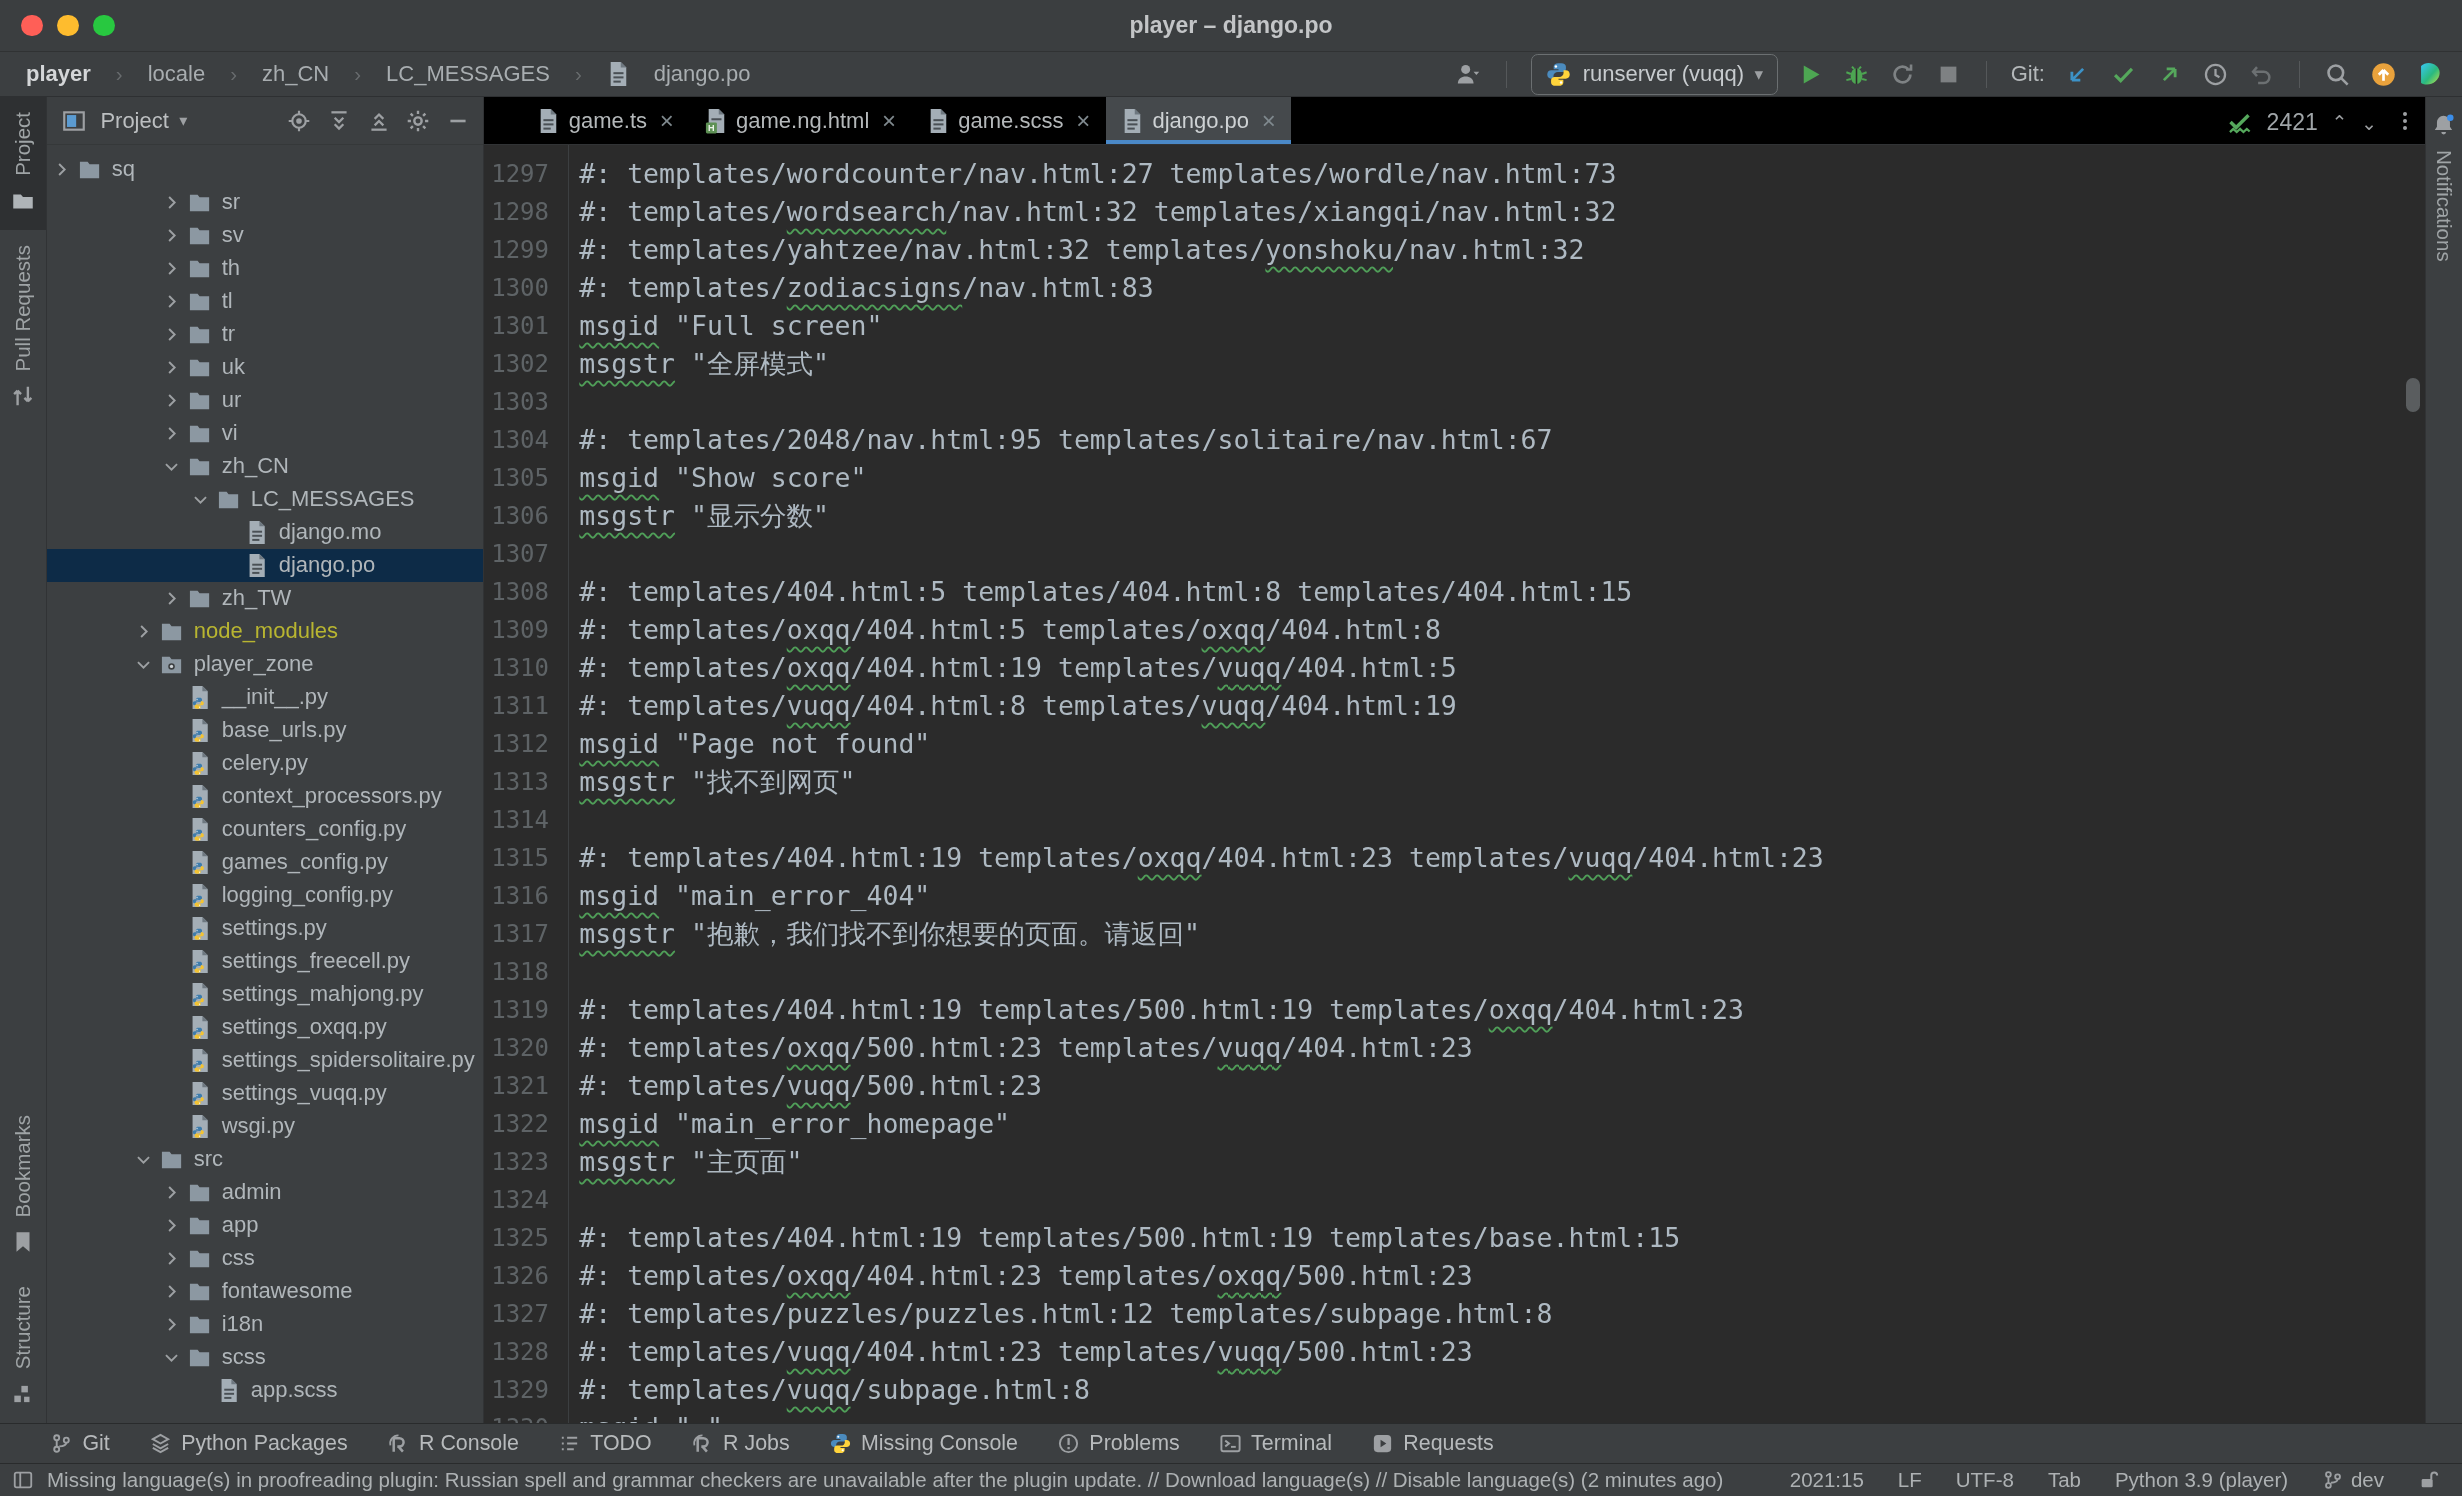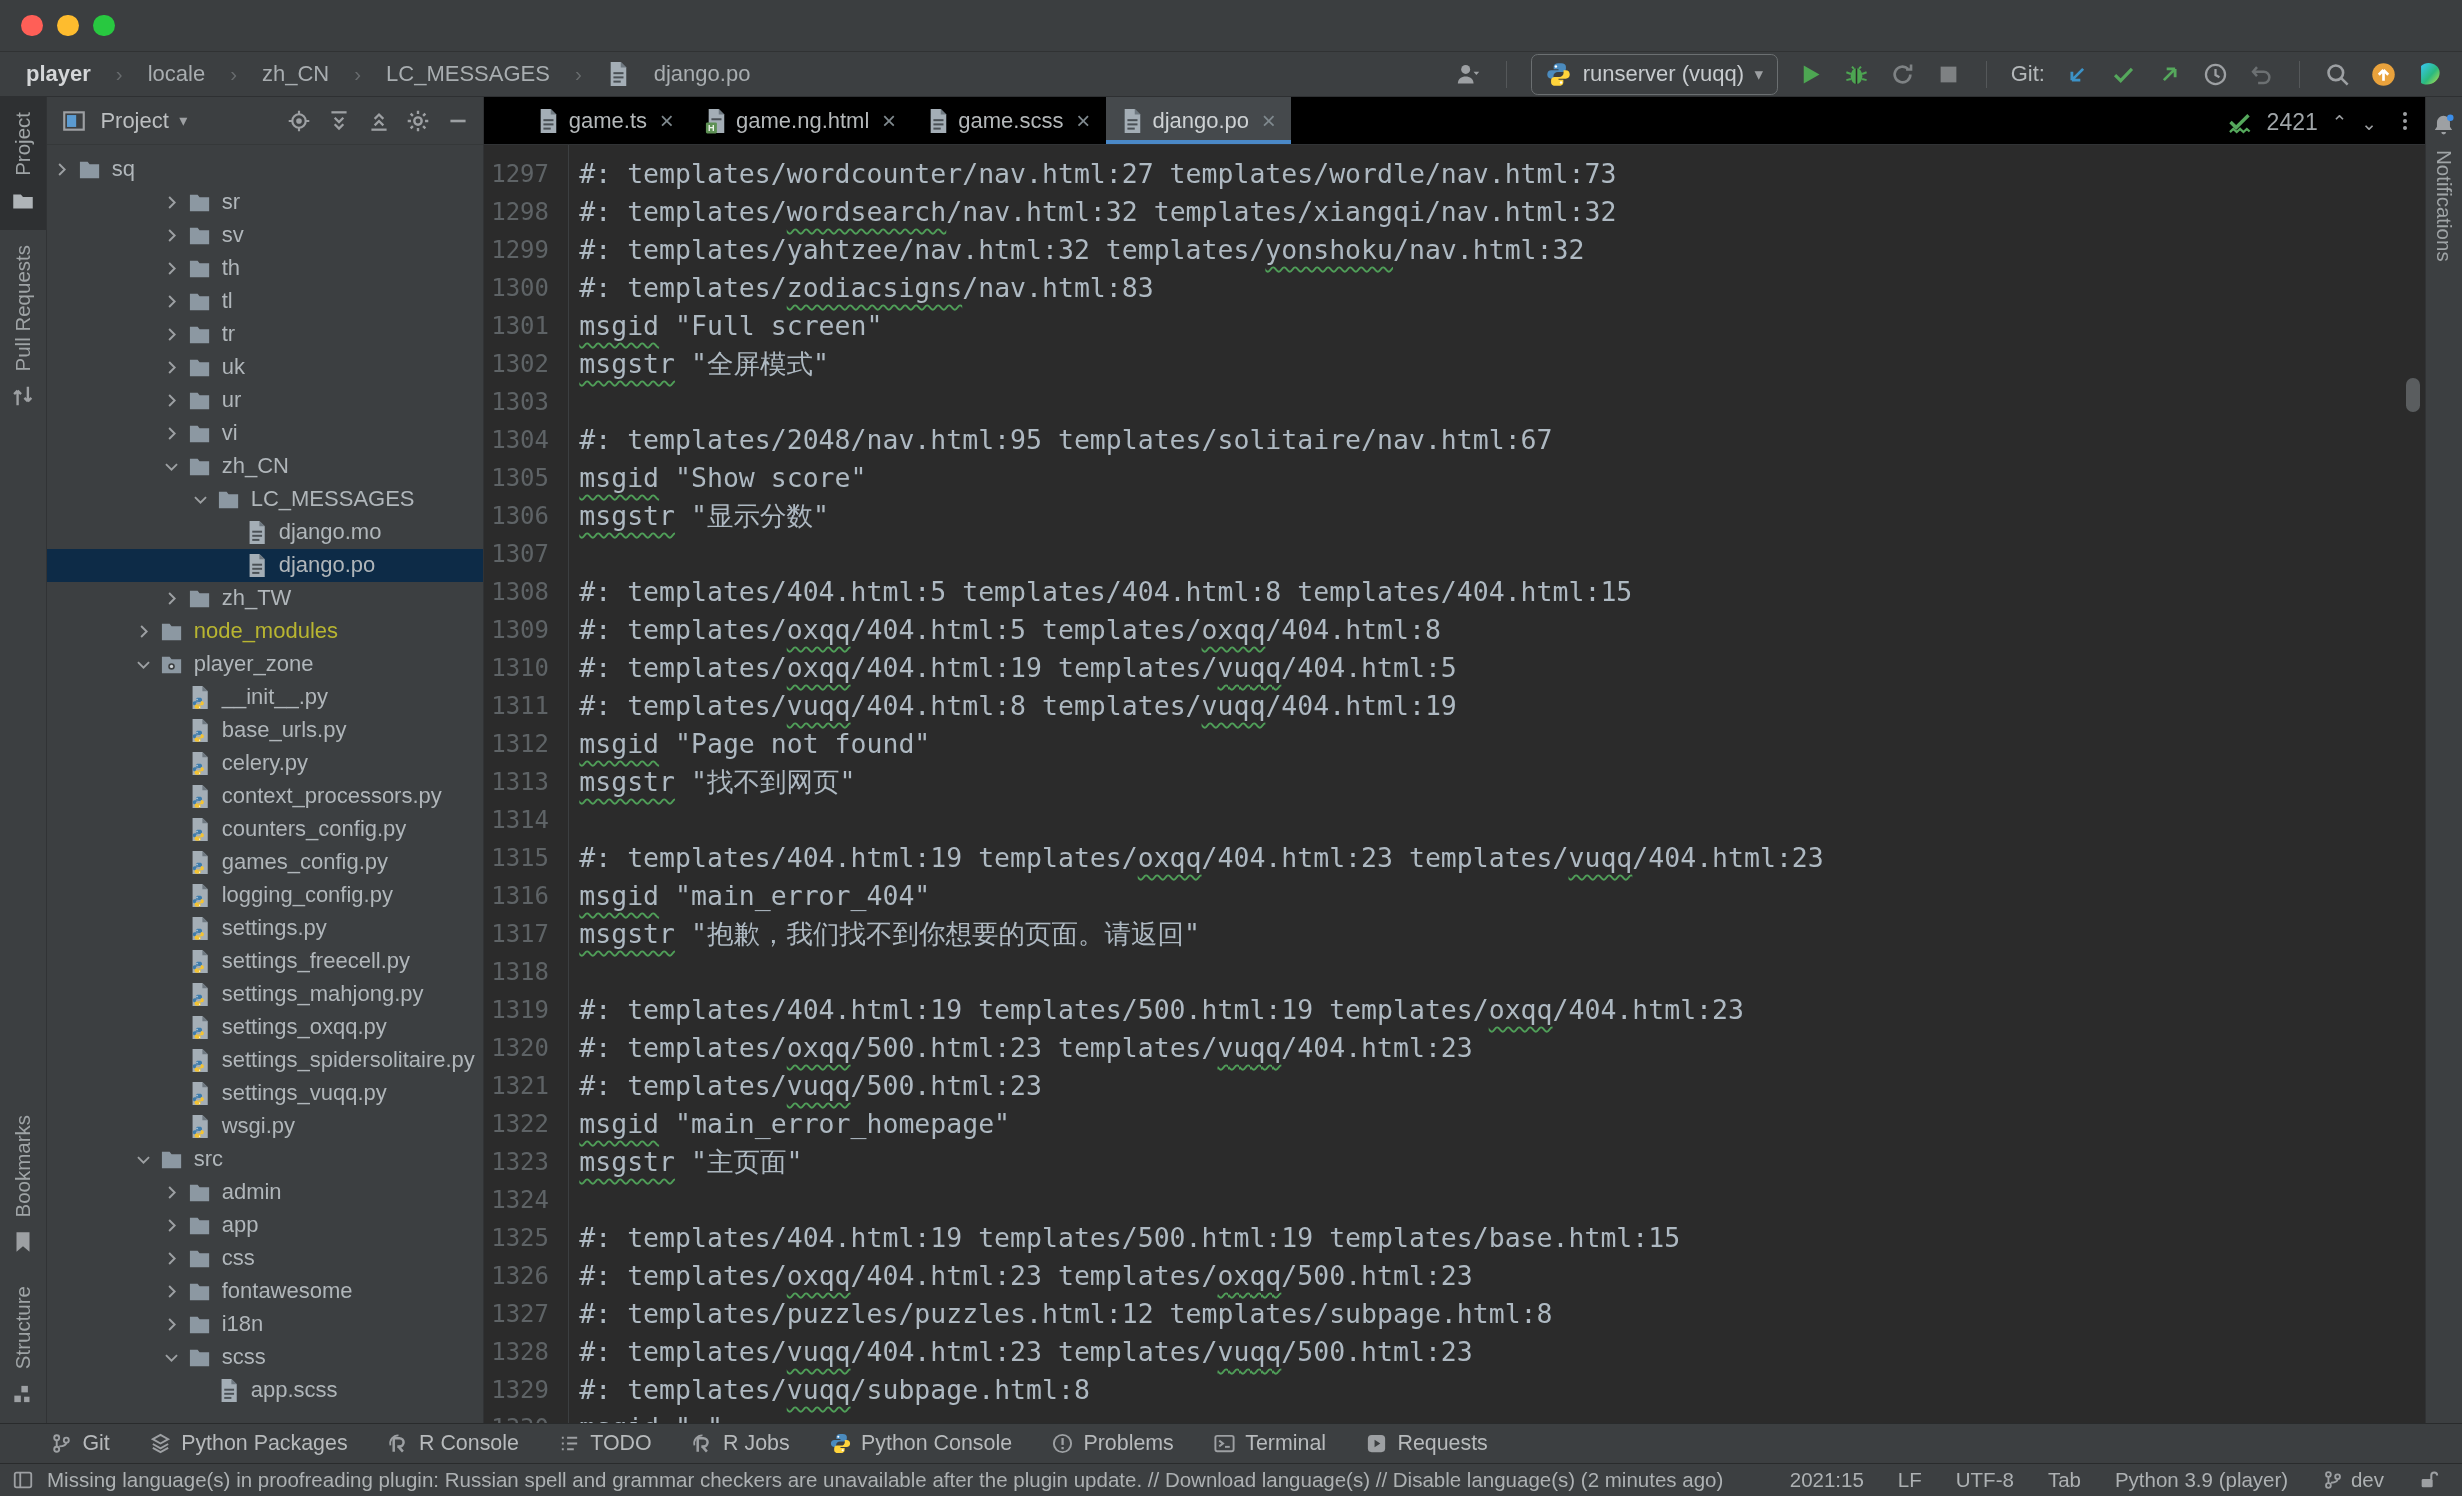--- a/index.html
+++ b/index.html
@@ -108,20 +108,21 @@
 <body>
 
 <div id="app">
 
   <div class="titlebar">
     <div class="traffic">
       <div class="tl r"></div>
       <div class="tl y"></div>
       <div class="tl g"></div>
     </div>
+    <div class="wtitle">player – django.po</div>
   </div>
 
   <div class="navbar">
     <div class="crumbs">
         <span class="crumb first">player</span>
         <span class="csep">›</span>
         <span class="crumb">locale</span>
         <span class="csep">›</span>
         <span class="crumb">zh_CN</span>
         <span class="csep">›</span>
@@ -1041,21 +1042,21 @@
       </div>
       <div class="titem">
         <span class="tic">
           <svg viewBox="0 0 24 24">
             <path fill="#4B8BBE" d="M11.9 2c-2.6 0-4.2 1.1-4.2 3v2.4h4.3v.9H5.6C3.5 8.3 2 9.7 2 12s1.5 3.7 3.6 3.7h1.9v-2.3c0-2 1.7-3.6 3.9-3.6h4.2c1.7 0 3-1.3 3-3V5c0-1.9-1.6-3-4.1-3h-2.6z"></path>
             <circle cx="9.7" cy="4.9" r="1.1" fill="#fff"></circle>
             <path fill="#FFD43B" d="M12.1 22c2.6 0 4.2-1.1 4.2-3v-2.4H12v-.9h6.4c2.1 0 3.6-1.4 3.6-3.7s-1.5-3.7-3.6-3.7h-1.9v2.3c0 2-1.7 3.6-3.9 3.6H8.4c-1.7 0-3 1.3-3 3V19c0 1.9 1.6 3 4.1 3h2.6z"></path>
             <circle cx="14.3" cy="19.1" r="1.1" fill="#fff"></circle>
           </svg>
         </span>
-        <span>Python Console</span>
+        <span>Missing Console</span>
       </div>
       <div class="titem">
         <span class="tic">
           <svg viewBox="0 0 24 24">
             <circle cx="12" cy="12" r="9" fill="none" stroke="#9DA0A3" stroke-width="2"></circle>
             <rect x="10.9" y="6.3" width="2.4" height="7.2" fill="#9DA0A3"></rect>
             <rect x="10.9" y="15.6" width="2.4" height="2.4" fill="#9DA0A3"></rect>
           </svg>
         </span>
         <span>Problems</span>

